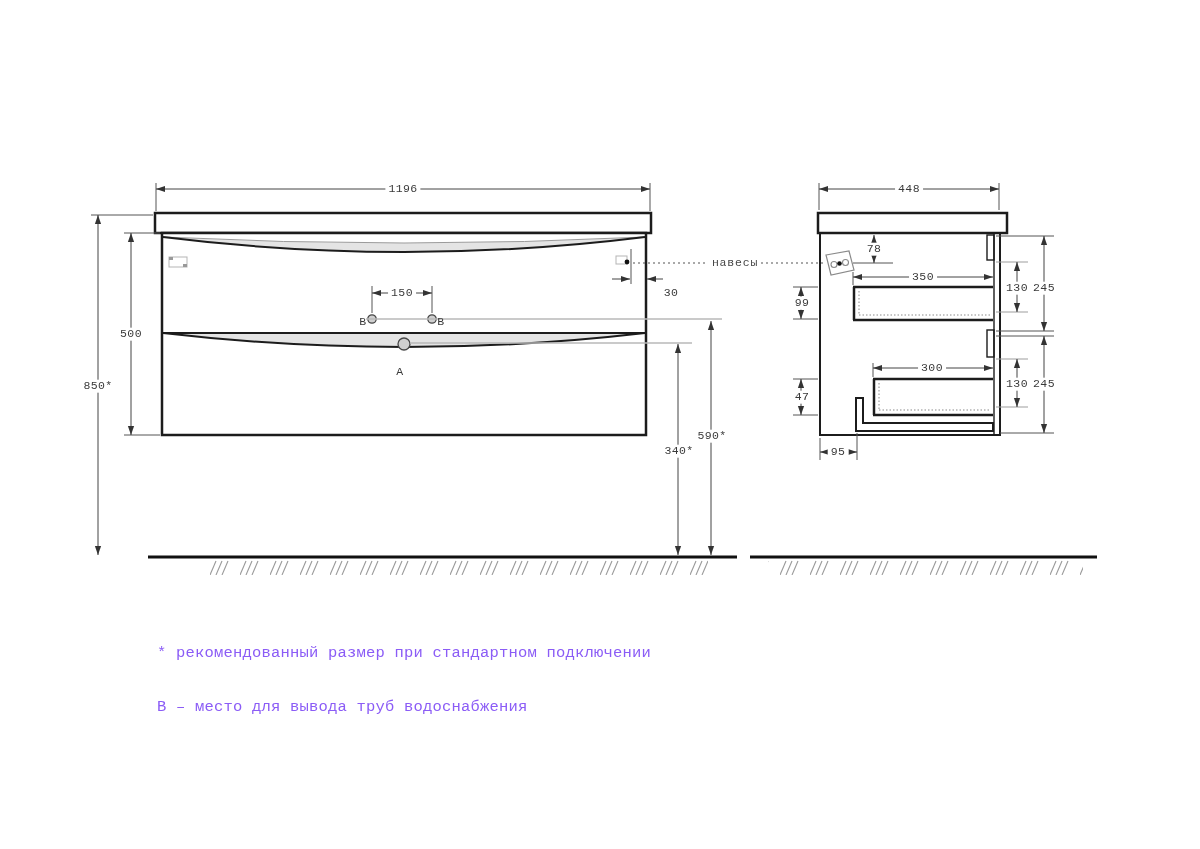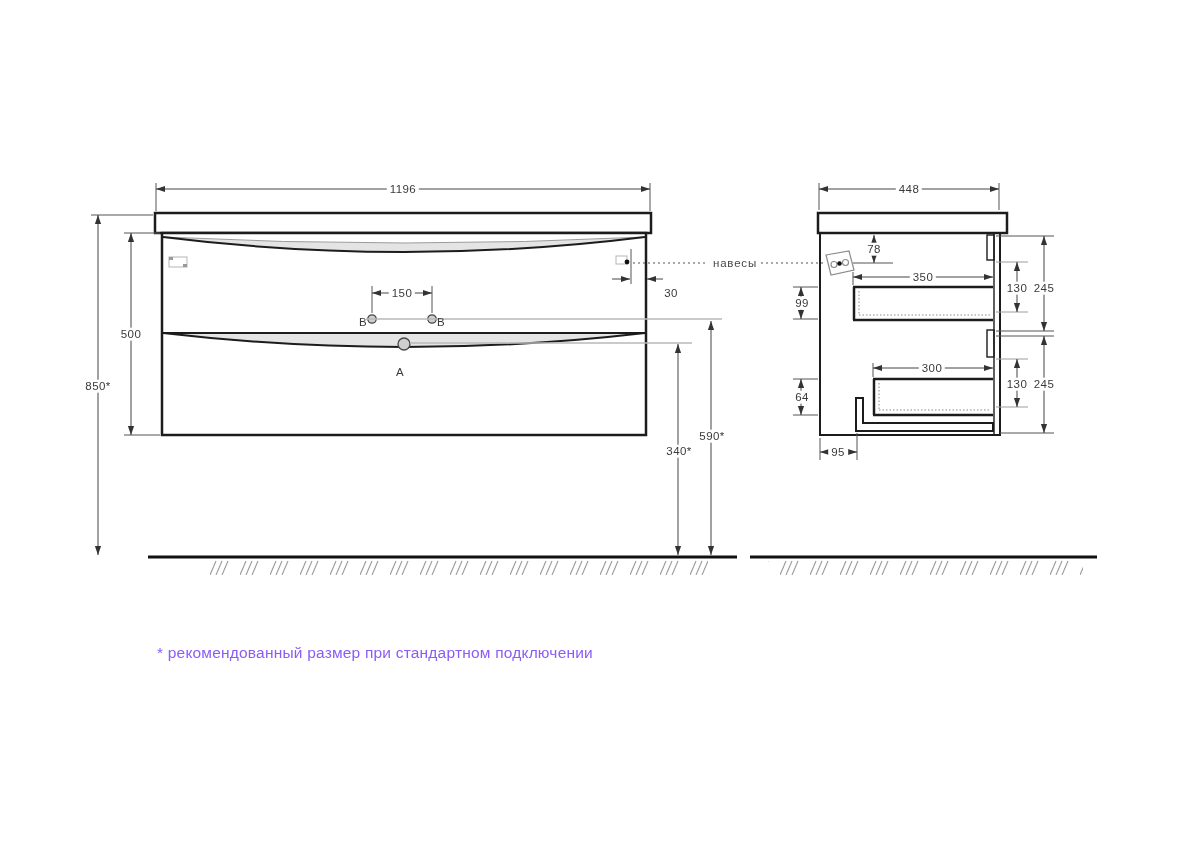--- a/index.html
+++ b/index.html
@@ -1,17 +1,17 @@
 <!DOCTYPE html>
 <html><head>
 <meta charset="utf-8">
 <style>
   html,body{margin:0;padding:0;background:#fff;}
   #stage{position:relative;width:1200px;height:849px;background:#fff;overflow:hidden;
-         font-family:Liberation Sans, sans-serif;}
+         font-family:Liberation Mono, monospace;}
   svg{position:absolute;left:0;top:0;}
   .lbl{position:absolute;transform:translate(-50%,-50%);background:#fff;padding:0 3px;
        font-size:11.5px;letter-spacing:.4px;color:#3a3a3a;white-space:nowrap;line-height:1.1;}
   .lbl.nobg{background:transparent;padding:0;margin-top:14px;}
   .lbl.callout{color:#474747;letter-spacing:.8px;}
   .note{position:absolute;font-size:15.5px;color:#8b5cf6;white-space:nowrap;letter-spacing:.2px;}
   
   .thick{stroke:#1c1c1c;stroke-width:2.5;fill:#fff;}
   .med{stroke:#1c1c1c;stroke-width:2;fill:none;}
   .thin{stroke:#1c1c1c;stroke-width:1.4;fill:none;}
@@ -199,20 +199,21 @@
 
 <span class="lbl callout" style="left:735px;top:263px">навесы</span>
 
 <span class="lbl" style="left:909px;top:189px">448</span>
 <span class="lbl" style="left:874px;top:249px">78</span>
 <span class="lbl" style="left:923px;top:277px">350</span>
 <span class="lbl" style="left:802px;top:303px">99</span>
 <span class="lbl" style="left:1017px;top:288px">130</span>
 <span class="lbl" style="left:1044px;top:288px">245</span>
 <span class="lbl" style="left:932px;top:368px">300</span>
-<span class="lbl" style="left:802px;top:397px">64</span>
+<span class="lbl" style="left:802px;top:397px">47</span>
 <span class="lbl" style="left:1017px;top:384px">130</span>
 <span class="lbl" style="left:1044px;top:384px">245</span>
 <span class="lbl" style="left:838px;top:452px">95</span>
 
 <span class="note" style="left:157px;top:644px">* рекомендованный размер при стандартном подключении</span>
+<span class="note" style="left:157px;top:698px">В – место для вывода труб водоснабжения</span>
 
 </div>
 
 </body></html>

